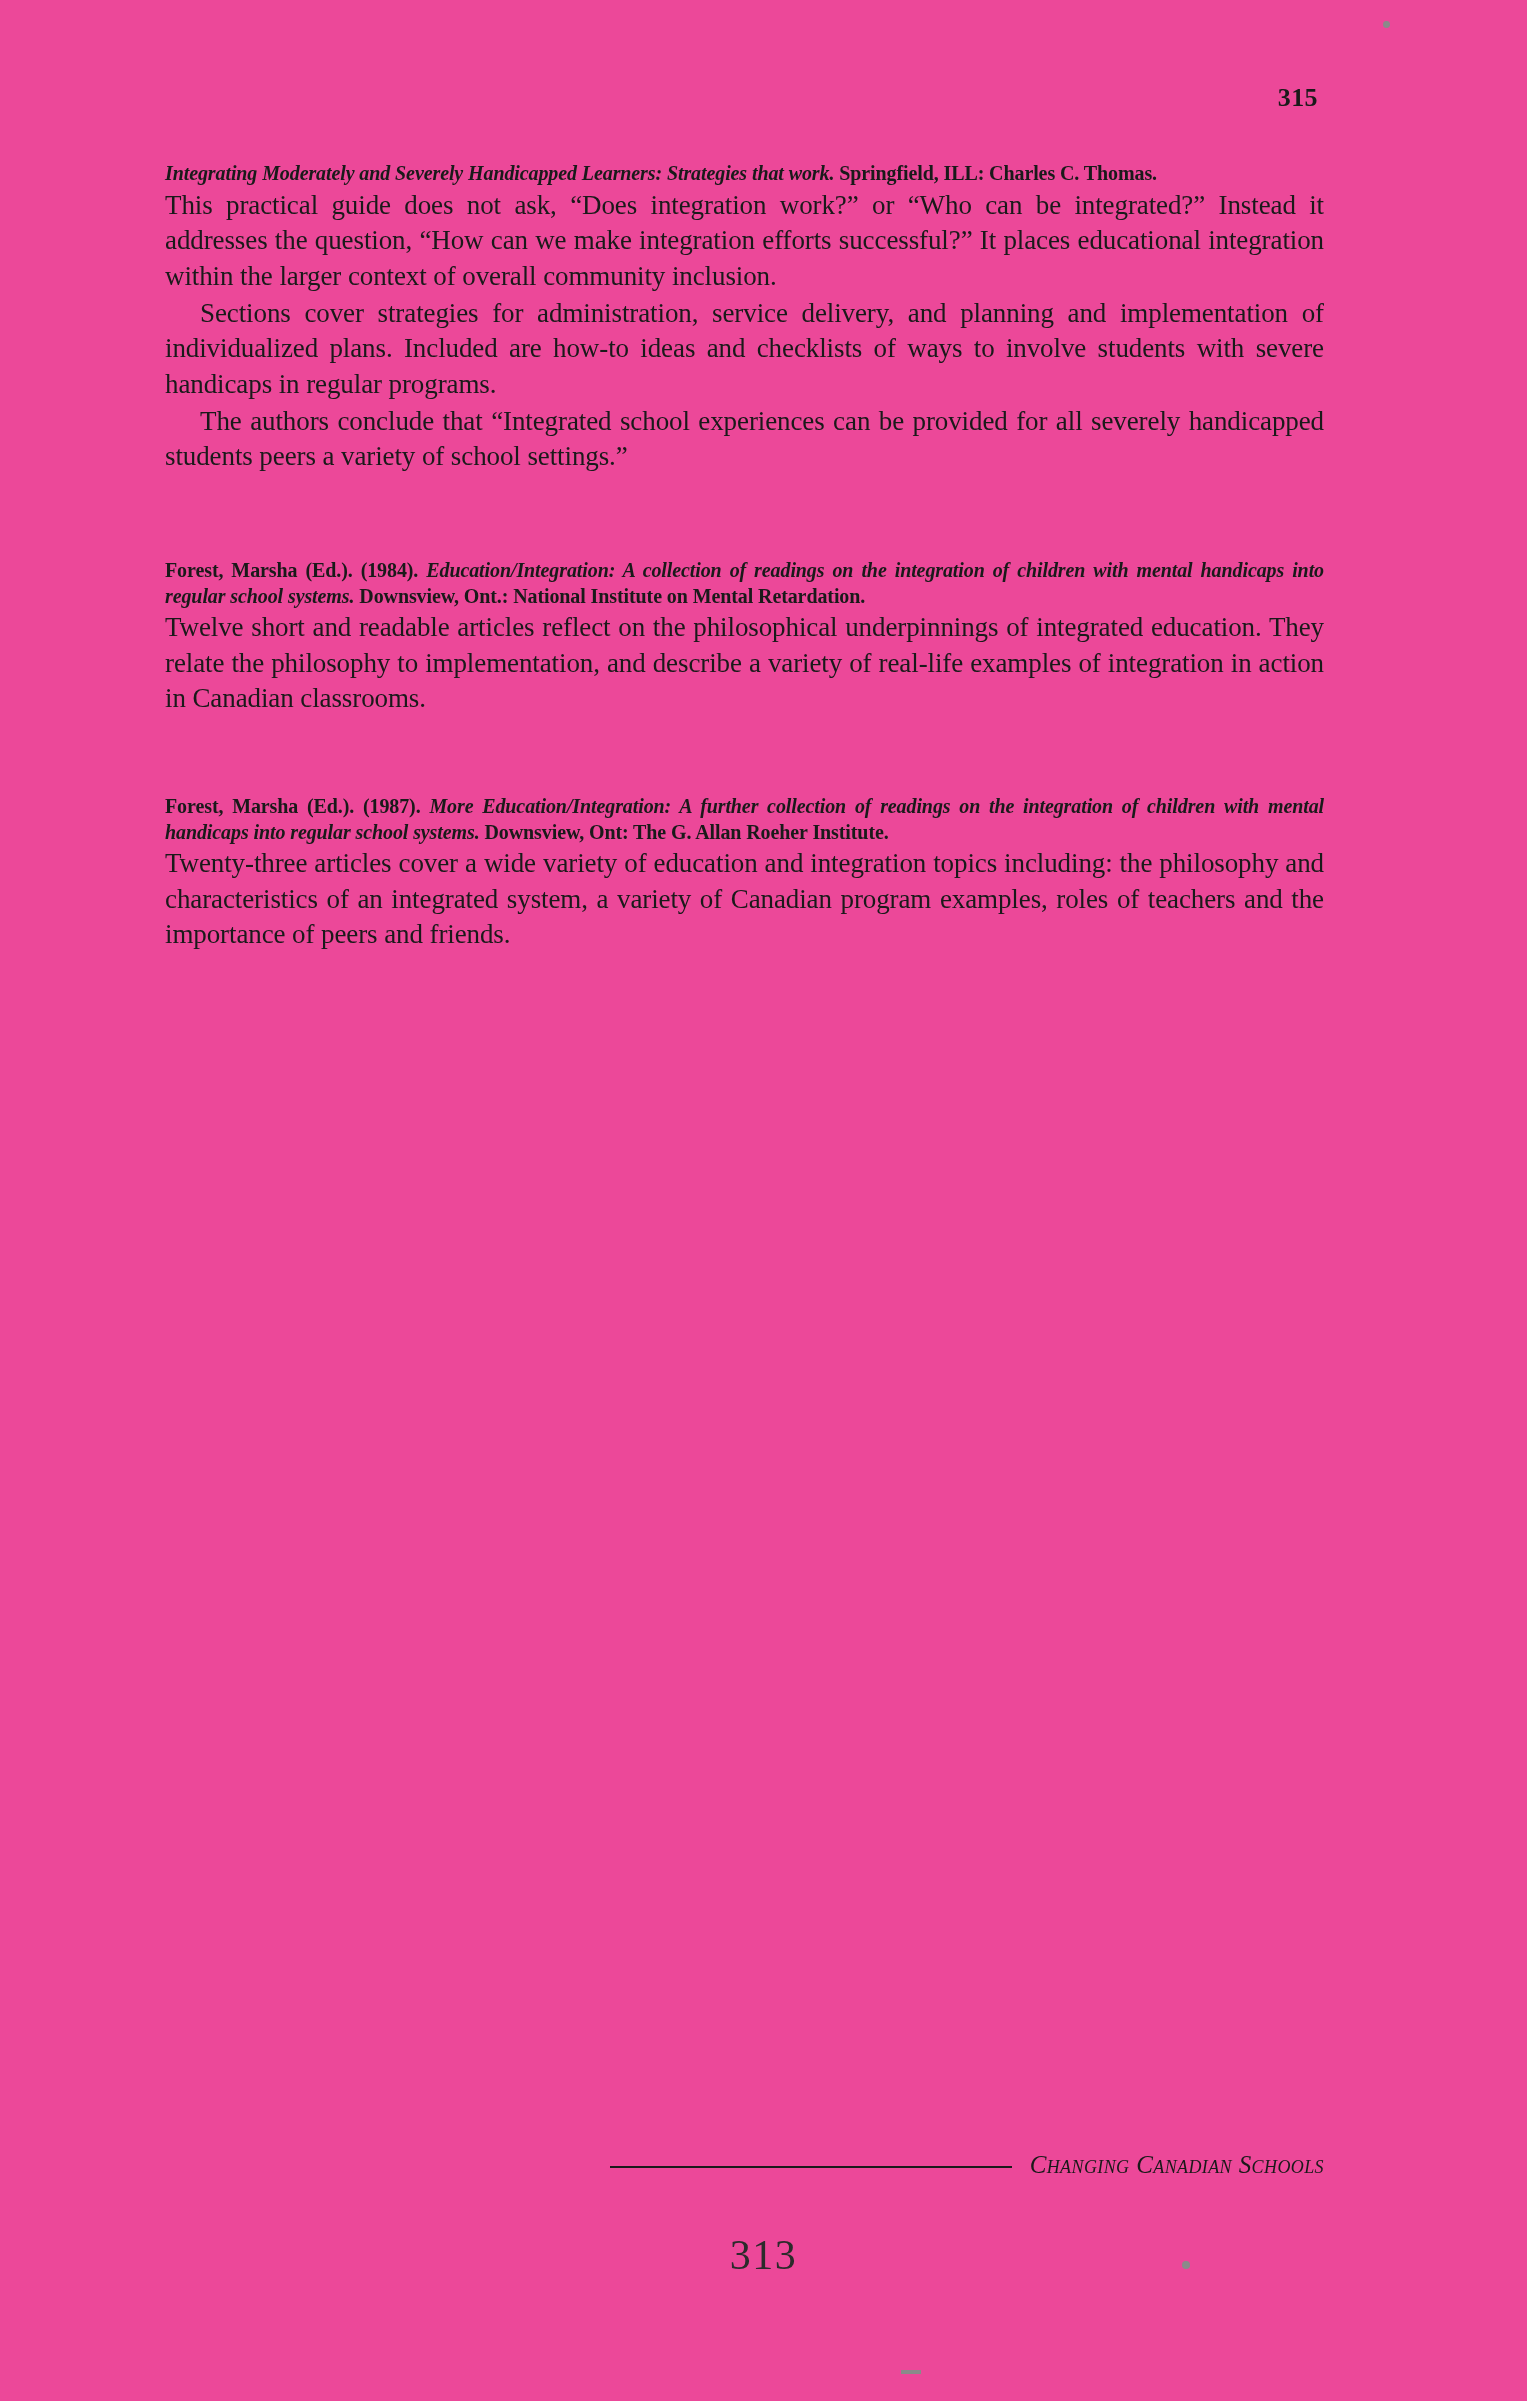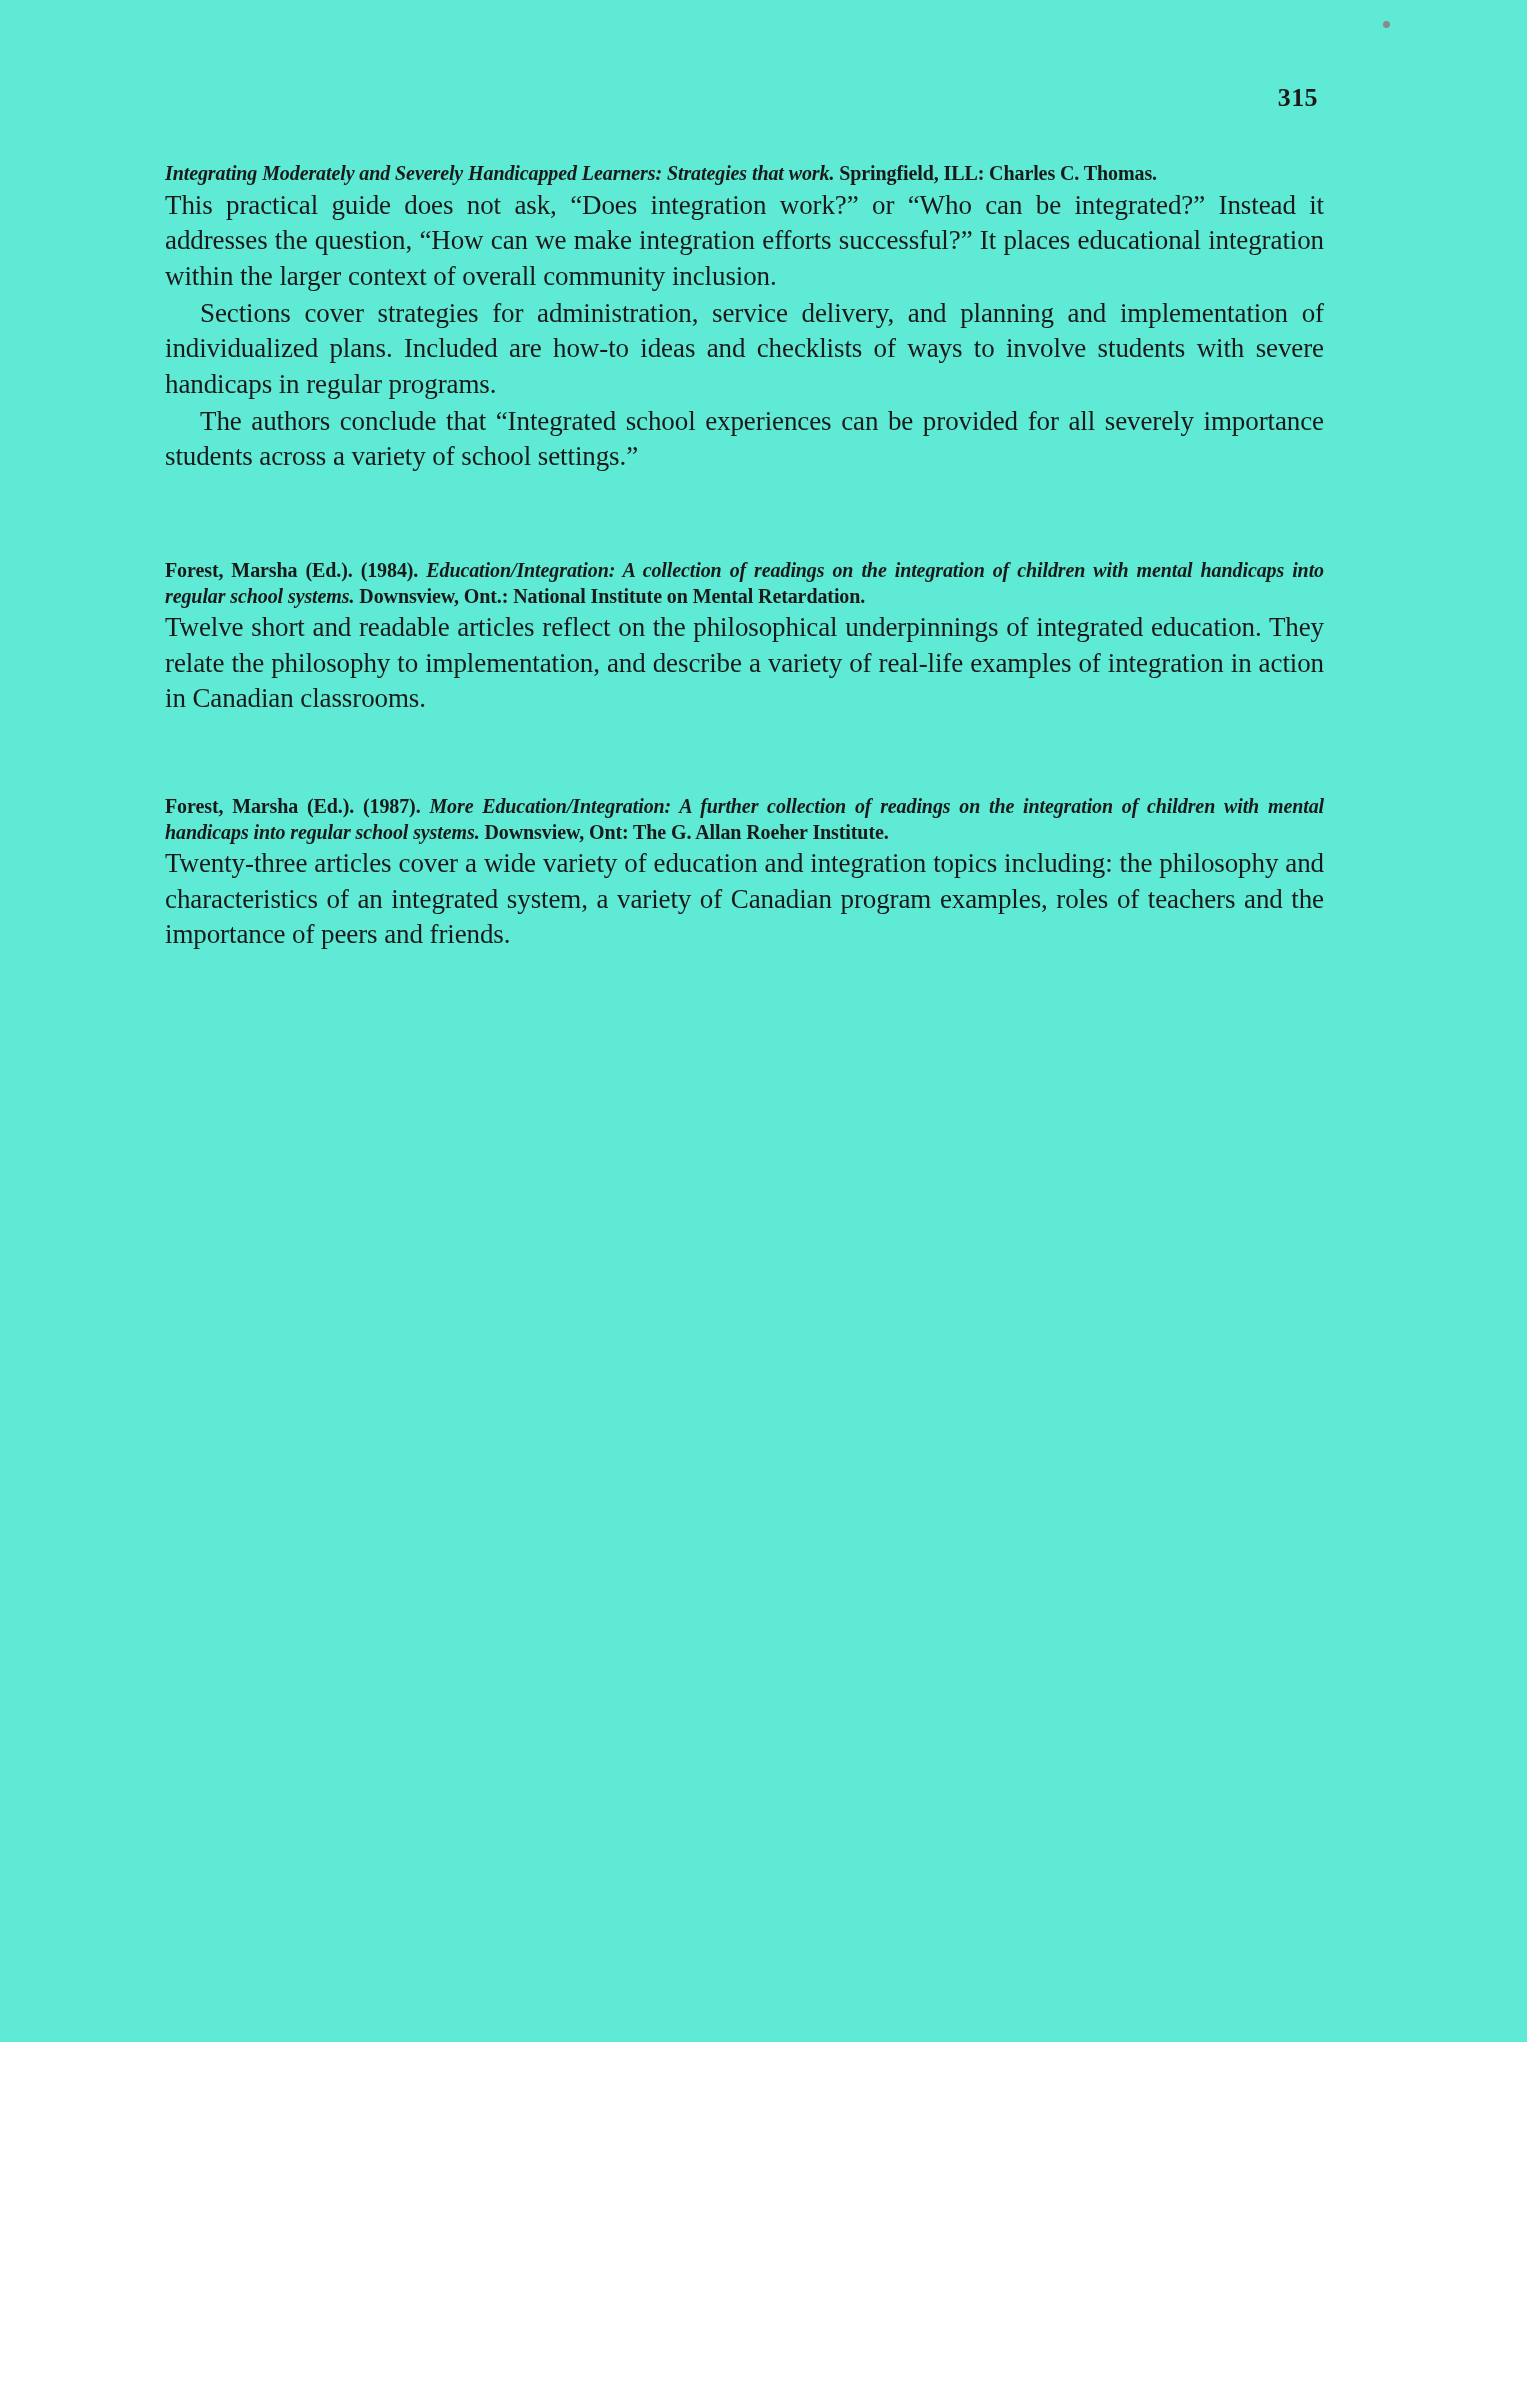--- a/index.html
+++ b/index.html
@@ -11,22 +11,22 @@
     width: 1527px;
     height: 2401px;
     position: relative;
     font-family: "Liberation Serif", serif;
     color: #1a1a1a;
   }
   .page {
     position: absolute;
     left: 0; top: 0;
     width: 1527px;
-    height: 2042px;
-    background: #5eead4;
+    height: 2401px;
+    background: #ec4899;
     overflow: hidden;
   }
   .content {
     position: absolute;
     left: 165px;
     top: 83px;
     width: 1159px;
   }
   .page-number {
     text-align: right;
@@ -114,21 +114,21 @@
   <div class="content">
 
     <div class="page-number">315</div>
 
     <div class="entry">
       <div class="cite">
         <span class="ital">Integrating Moderately and Severely Handicapped Learners: Strategies that work.</span><span> Springfield, ILL: Charles C. Thomas.</span>
       </div>
       <div class="body-text">This practical guide does not ask, “Does integration work?” or “Who can be integrated?” Instead it addresses the question, “How can we make integration efforts successful?” It places educational integration within the larger context of overall community inclusion.</div>
       <div class="body-text indent">Sections cover strategies for administration, service delivery, and planning and implementation of individualized plans. Included are how-to ideas and checklists of ways to involve students with severe handicaps in regular programs.</div>
-      <div class="body-text indent">The authors conclude that “Integrated school experiences can be provided for all severely importance students across a variety of school settings.”</div>
+      <div class="body-text indent">The authors conclude that “Integrated school experiences can be provided for all severely handicapped students peers a variety of school settings.”</div>
     </div>
 
     <div class="entry-gap-lg"></div>
 
     <div class="entry">
       <div class="cite">
         <span>Forest, Marsha (Ed.). (1984). </span><span class="ital">Education/Integration: A collection of readings on the integration of children with mental handicaps into regular school systems.</span><span> Downsview, Ont.: National Institute on Mental Retardation.</span>
       </div>
       <div class="body-text">Twelve short and readable articles reflect on the philosophical underpinnings of integrated education. They relate the philosophy to implementation, and describe a variety of real-life examples of integration in action in Canadian classrooms.</div>
     </div>

